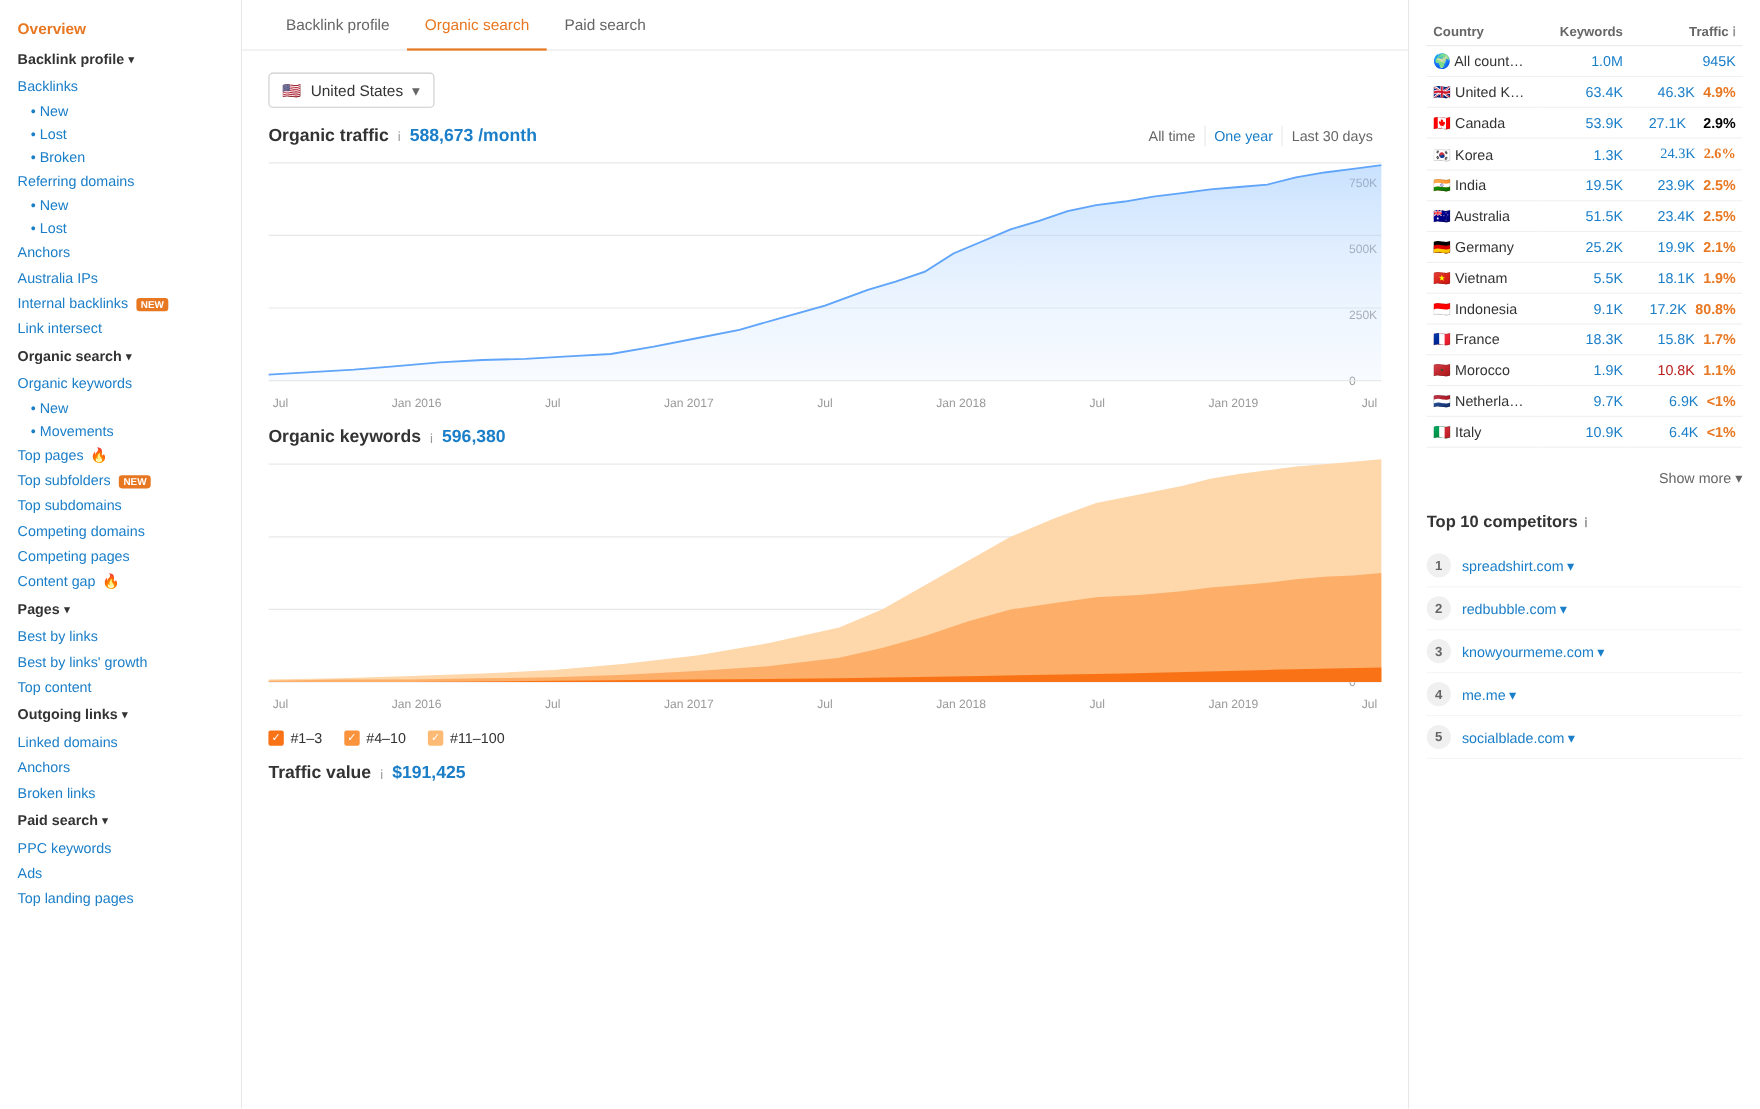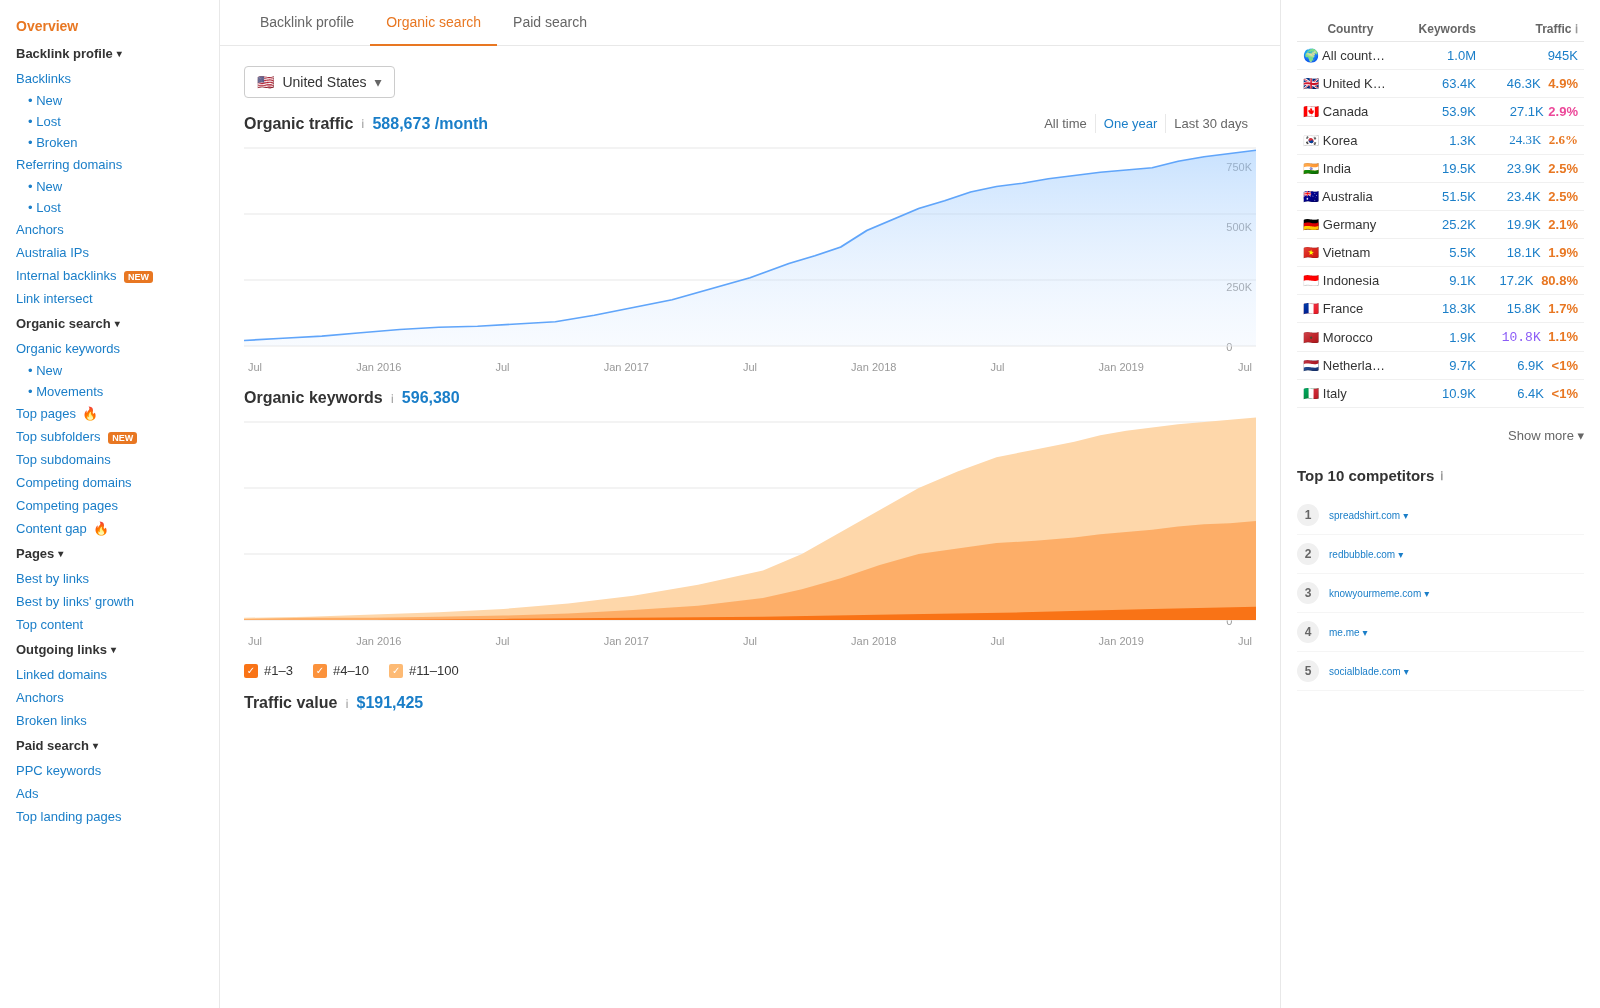--- a/index.html
+++ b/index.html
@@ -51,34 +51,34 @@
     
     .chart-legend { display: flex; gap: 20px; margin-top: 8px; }
     .legend-item { display: flex; align-items: center; gap: 6px; font-size: 13px; }
     .legend-checkbox { width: 14px; height: 14px; border-radius: 2px; display: inline-flex; align-items: center; justify-content: center; font-size: 10px; color: #fff; }
 
     
     #right-panel { width: 320px; min-width: 320px; border-left: 1px solid #e8e8e8; padding: 16px; overflow-y: auto; background: #fff; }
 
     
     .country-table { width: 100%; border-collapse: collapse; margin-bottom: 16px; }
-    .country-table th { text-align: center; font-size: 12px; color: #666; font-weight: 600; padding: 4px 6px; border-bottom: 1px solid #e8e8e8; }
+    .country-table th { text-align: left; font-size: 12px; color: #666; font-weight: 600; padding: 4px 6px; border-bottom: 1px solid #e8e8e8; }
     .country-table th:not(:first-child) { text-align: right; }
     .country-table td { padding: 6px 6px; font-size: 13px; border-bottom: 1px solid #f0f0f0; vertical-align: middle; }
     .country-table td:not(:first-child) { text-align: right; }
     .country-table tr.selected { background: #1a7ec8; color: #fff; }
     .country-table tr.selected td { color: #fff; }
     .country-name { font-size: 13px; }
     .show-more { color: #666; font-size: 13px; cursor: pointer; text-align: right; display: block; padding: 4px 0; }
 
     
     .section-title-sm { font-size: 15px; font-weight: 700; margin: 20px 0 12px; display: flex; align-items: center; gap: 6px; }
     .competitor-item { display: flex; align-items: center; gap: 10px; padding: 8px 0; border-bottom: 1px solid #f5f5f5; }
     .competitor-num { width: 22px; height: 22px; border-radius: 50%; background: #f0f0f0; display: flex; align-items: center; justify-content: center; font-size: 12px; color: #666; font-weight: 600; flex-shrink: 0; }
-    .competitor-link { color: #1a7ec8; font-size: 10px; cursor: pointer; display: flex; align-items: center; gap: 3px; }
+    .competitor-link { color: #1a7ec8; font-size: 13px; cursor: pointer; display: flex; align-items: center; gap: 3px; }
 
     .organic-header-row { display: flex; align-items: center; justify-content: space-between; margin: 16px 0 4px; }
   </style>
 </head>
 <body>
 
 <nav id="sidebar">
   <div class="sidebar-section-title overview">Overview</div>
 
   <div class="sidebar-section-title">Backlink profile <span class="arrow-icon">▾</span></div>
@@ -312,21 +312,21 @@
     </td>
   </tr>
         <tr>
     <td>
       <span>🇨🇦</span>
       <span class="country-name">Canada</span>
     </td>
     <td style="color:#1a7ec8;">53.9K</td>
     <td style="white-space:nowrap;">
       <span style="color:#1a7ec8;">27.1K</span>
-      <span style="color:#ec4899; font-weight:600; margin-left:1px;">2.9%</span>
+      <span style="color:#000000; font-weight:600; margin-left:12px;">2.9%</span>
     </td>
   </tr>
         <tr>
     <td>
       <span>🇰🇷</span>
       <span class="country-name">Korea</span>
     </td>
     <td style="color:#1a7ec8;">1.3K</td>
     <td style="white-space:nowrap;font-family:Liberation Serif, serif;">
       <span style="color:#1a7ec8;">24.3K</span>
@@ -399,21 +399,21 @@
       <span style="color:#e87722; font-weight:600; margin-left:4px;">1.7%</span>
     </td>
   </tr>
         <tr>
     <td>
       <span>🇲🇦</span>
       <span class="country-name">Morocco</span>
     </td>
     <td style="color:#1a7ec8;">1.9K</td>
     <td style="white-space:nowrap;">
-      <span style="color:#8b5cf6;font-family:Liberation Mono, monospace;">10.8K</span>
+      <span style="color:#b91c1c;">10.8K</span>
       <span style="color:#e87722; font-weight:600; margin-left:4px;">1.1%</span>
     </td>
   </tr>
         <tr>
     <td>
       <span>🇳🇱</span>
       <span class="country-name">Netherla…</span>
     </td>
     <td style="color:#1a7ec8;">9.7K</td>
     <td style="white-space:nowrap;">

